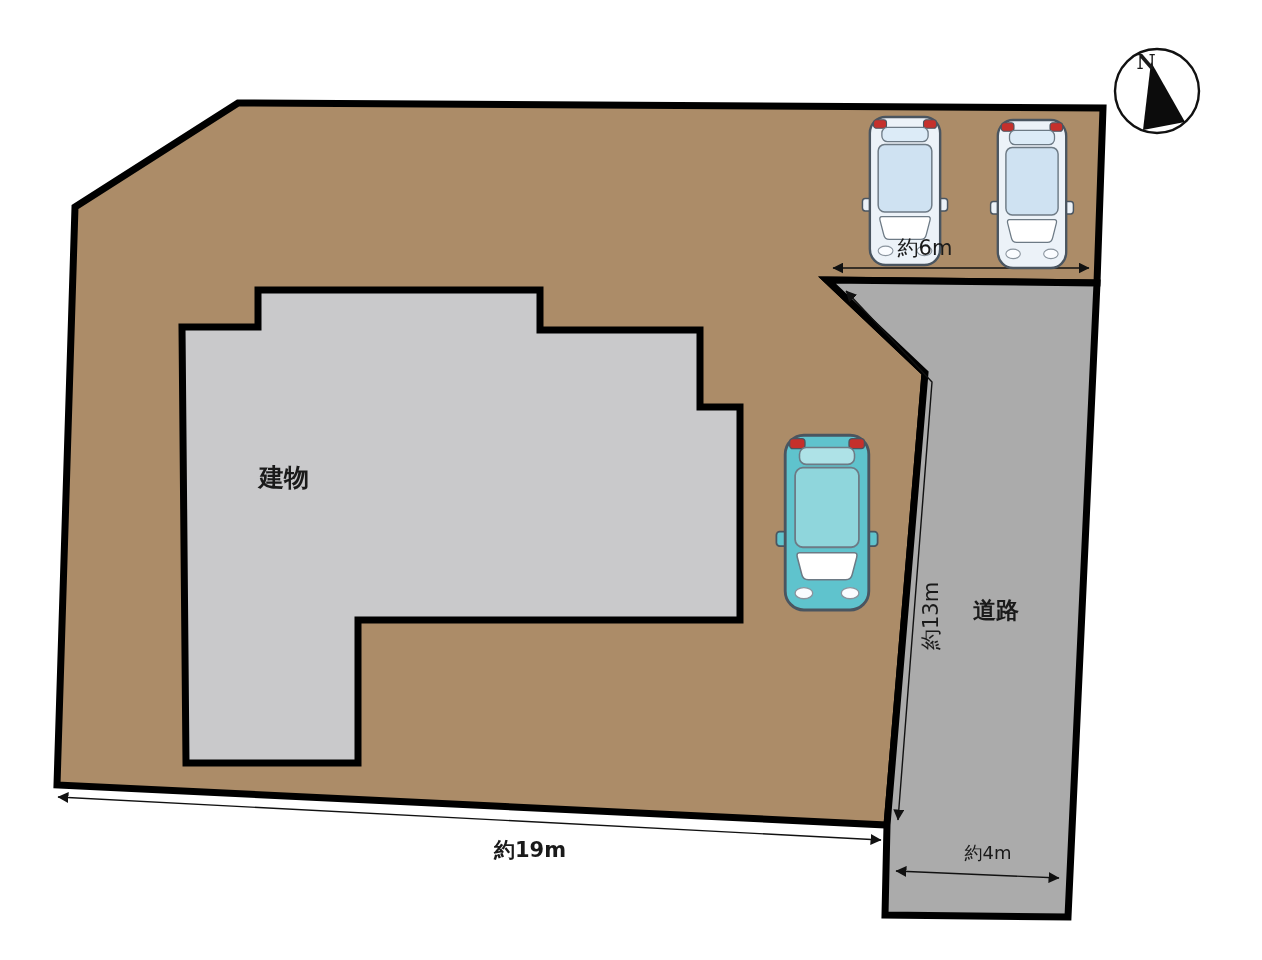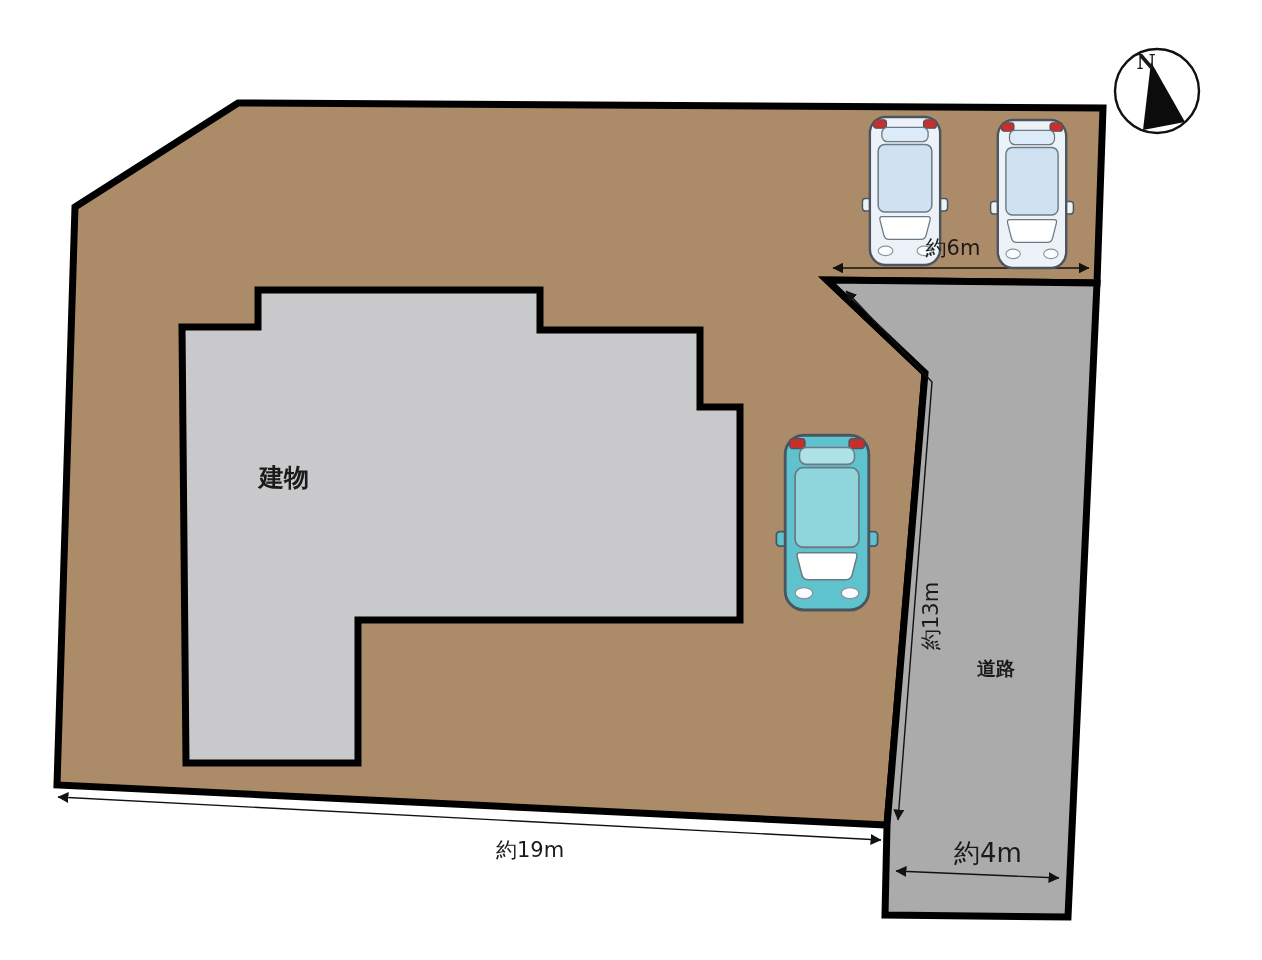--- a/index.html
+++ b/index.html
@@ -32,26 +32,26 @@
 
   
   .compass-circle{fill:#fff;stroke:#111;stroke-width:2.4;}
   .compass-needle{fill:#0c0c0c;}
 
   
   .lbl{position:absolute;transform:translate(-50%,-50%);color:#1a1a1a;
        white-space:nowrap;line-height:1;}
   .lbl.jp{font-weight:600;}
   #building-label{left:284px;top:477px;font-size:25px;}
-  #road-label{left:996px;top:668px;font-size:19px;}
-  #dim6-label{left:953px;top:248px;font-size:21px;font-weight:500;}
+  #road-label{left:996px;top:610px;font-size:23px;}
+  #dim6-label{left:925px;top:248px;font-size:21px;font-weight:500;}
   #dim13-label{left:931px;top:616px;font-size:21px;font-weight:500;
                transform:translate(-50%,-50%) rotate(-90deg);}
-  #dim19-label{left:530px;top:850px;font-size:21px;font-weight:400;}
-  #dim4-label{left:988px;top:853px;font-size:26px;font-weight:500;}
+  #dim19-label{left:530px;top:850px;font-size:21px;font-weight:700;}
+  #dim4-label{left:988px;top:853px;font-size:18px;font-weight:500;}
   #north-label{left:1146px;top:61px;font-size:21px;font-weight:700;
                font-family:"DejaVu Serif", serif;}
 </style>
 </head>
 <body>
 
 <svg id="stage" viewBox="0 0 1262 960" xmlns="http://www.w3.org/2000/svg">
   <defs>
     <marker id="arr" viewBox="0 0 10 10" refX="9.5" refY="5" markerWidth="11" markerHeight="11" orient="auto-start-reverse" markerUnits="userSpaceOnUse">
       <path d="M0,0 L10,5 L0,10 Z"></path>

